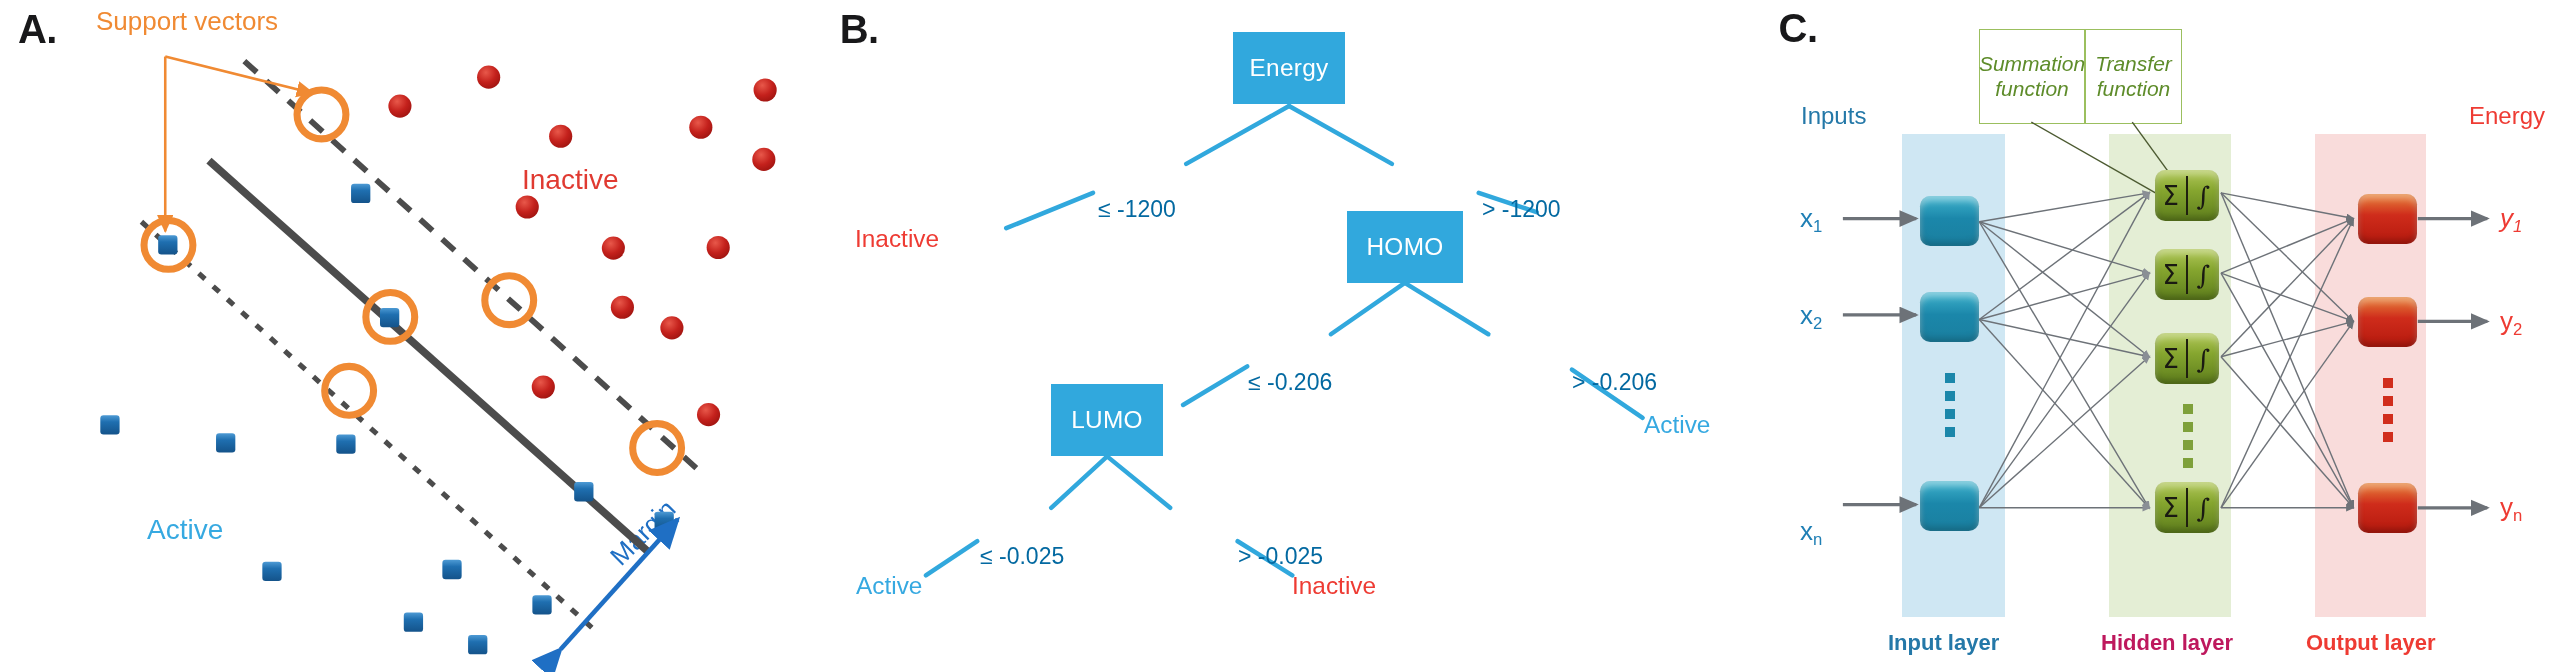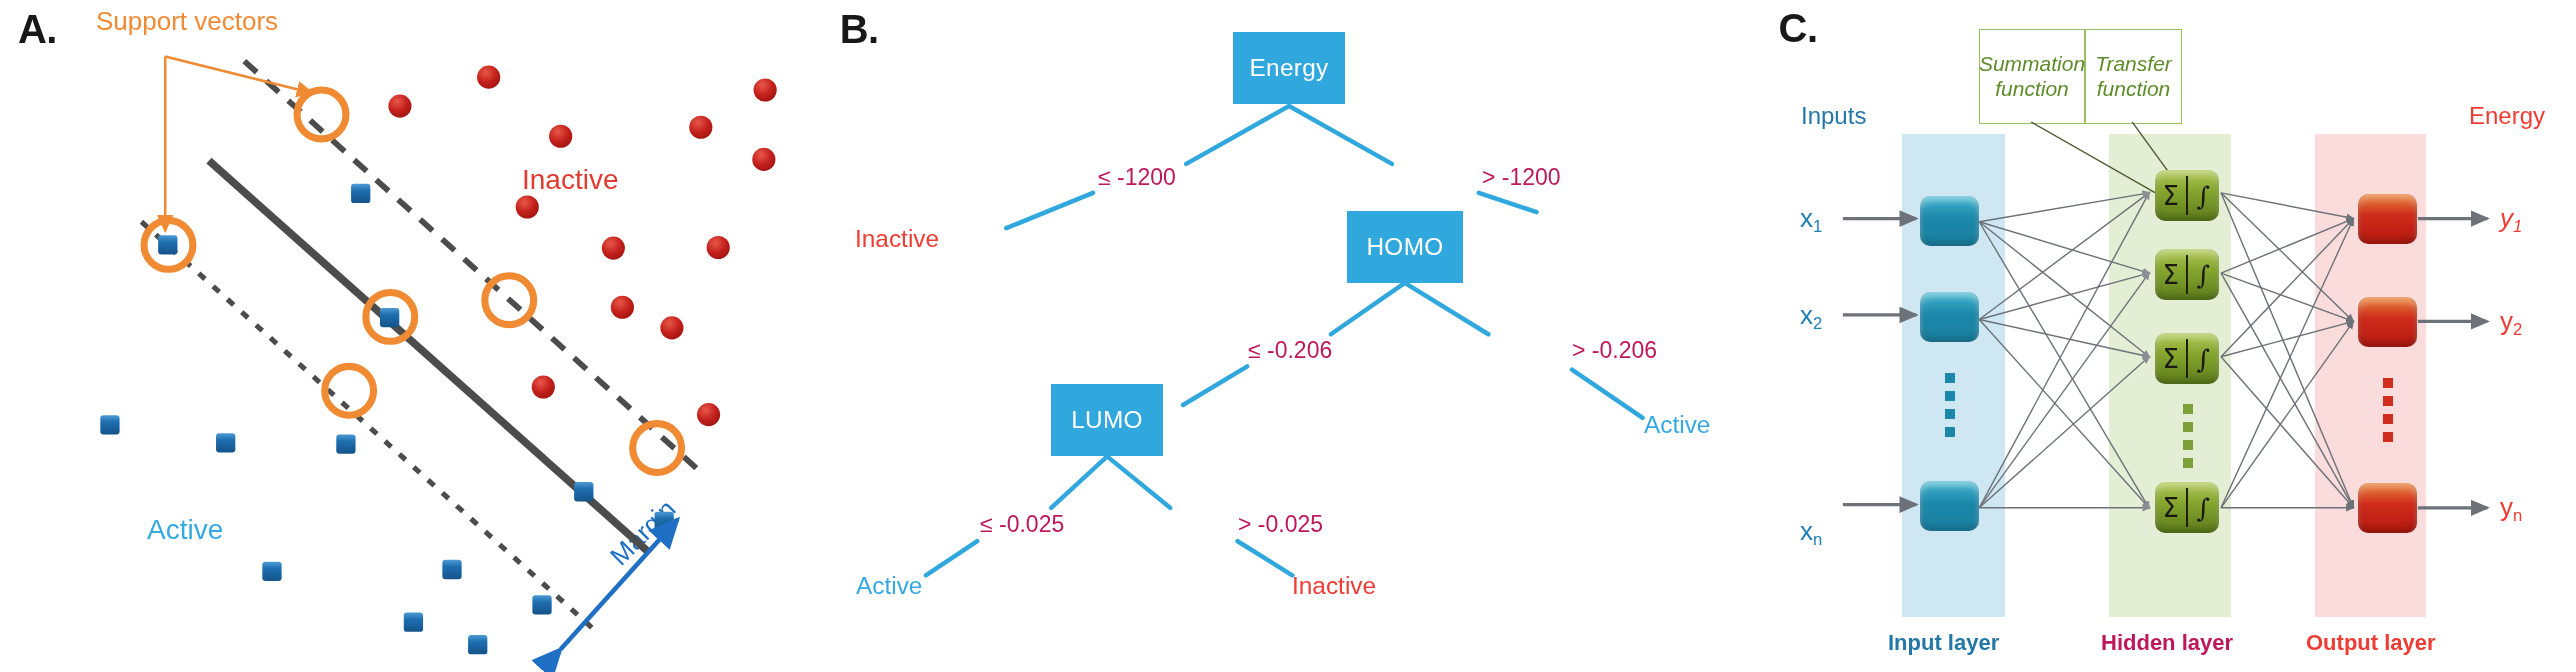--- a/index.html
+++ b/index.html
@@ -31,22 +31,23 @@
     transform-origin:left top;
   }
 
   
   .nodeBox{
     position:absolute;background:#31a8dd;color:#ffffff;
     display:flex;align-items:center;justify-content:center;
     font-size:24.4px;letter-spacing:0.3px;
   }
   .edgeLabel{
-    position:absolute;color:#be185d;font-size:23px;white-space:nowrap;
+    position:absolute;color:#0369a1;font-size:23px;white-space:nowrap;
     font-weight:500;
+    margin-top:32px;
   }
   .leafRed{position:absolute;color:#ee3b33;font-size:24.4px;white-space:nowrap;}
   .leafBlue{position:absolute;color:#36a9e1;font-size:24.4px;white-space:nowrap;}
 
   
   .band{position:absolute;}
   .band-in{background:#cfe7f3;}
   .band-hid{background:#e4eed5;}
   .band-out{background:#f9dcdb;}
 

